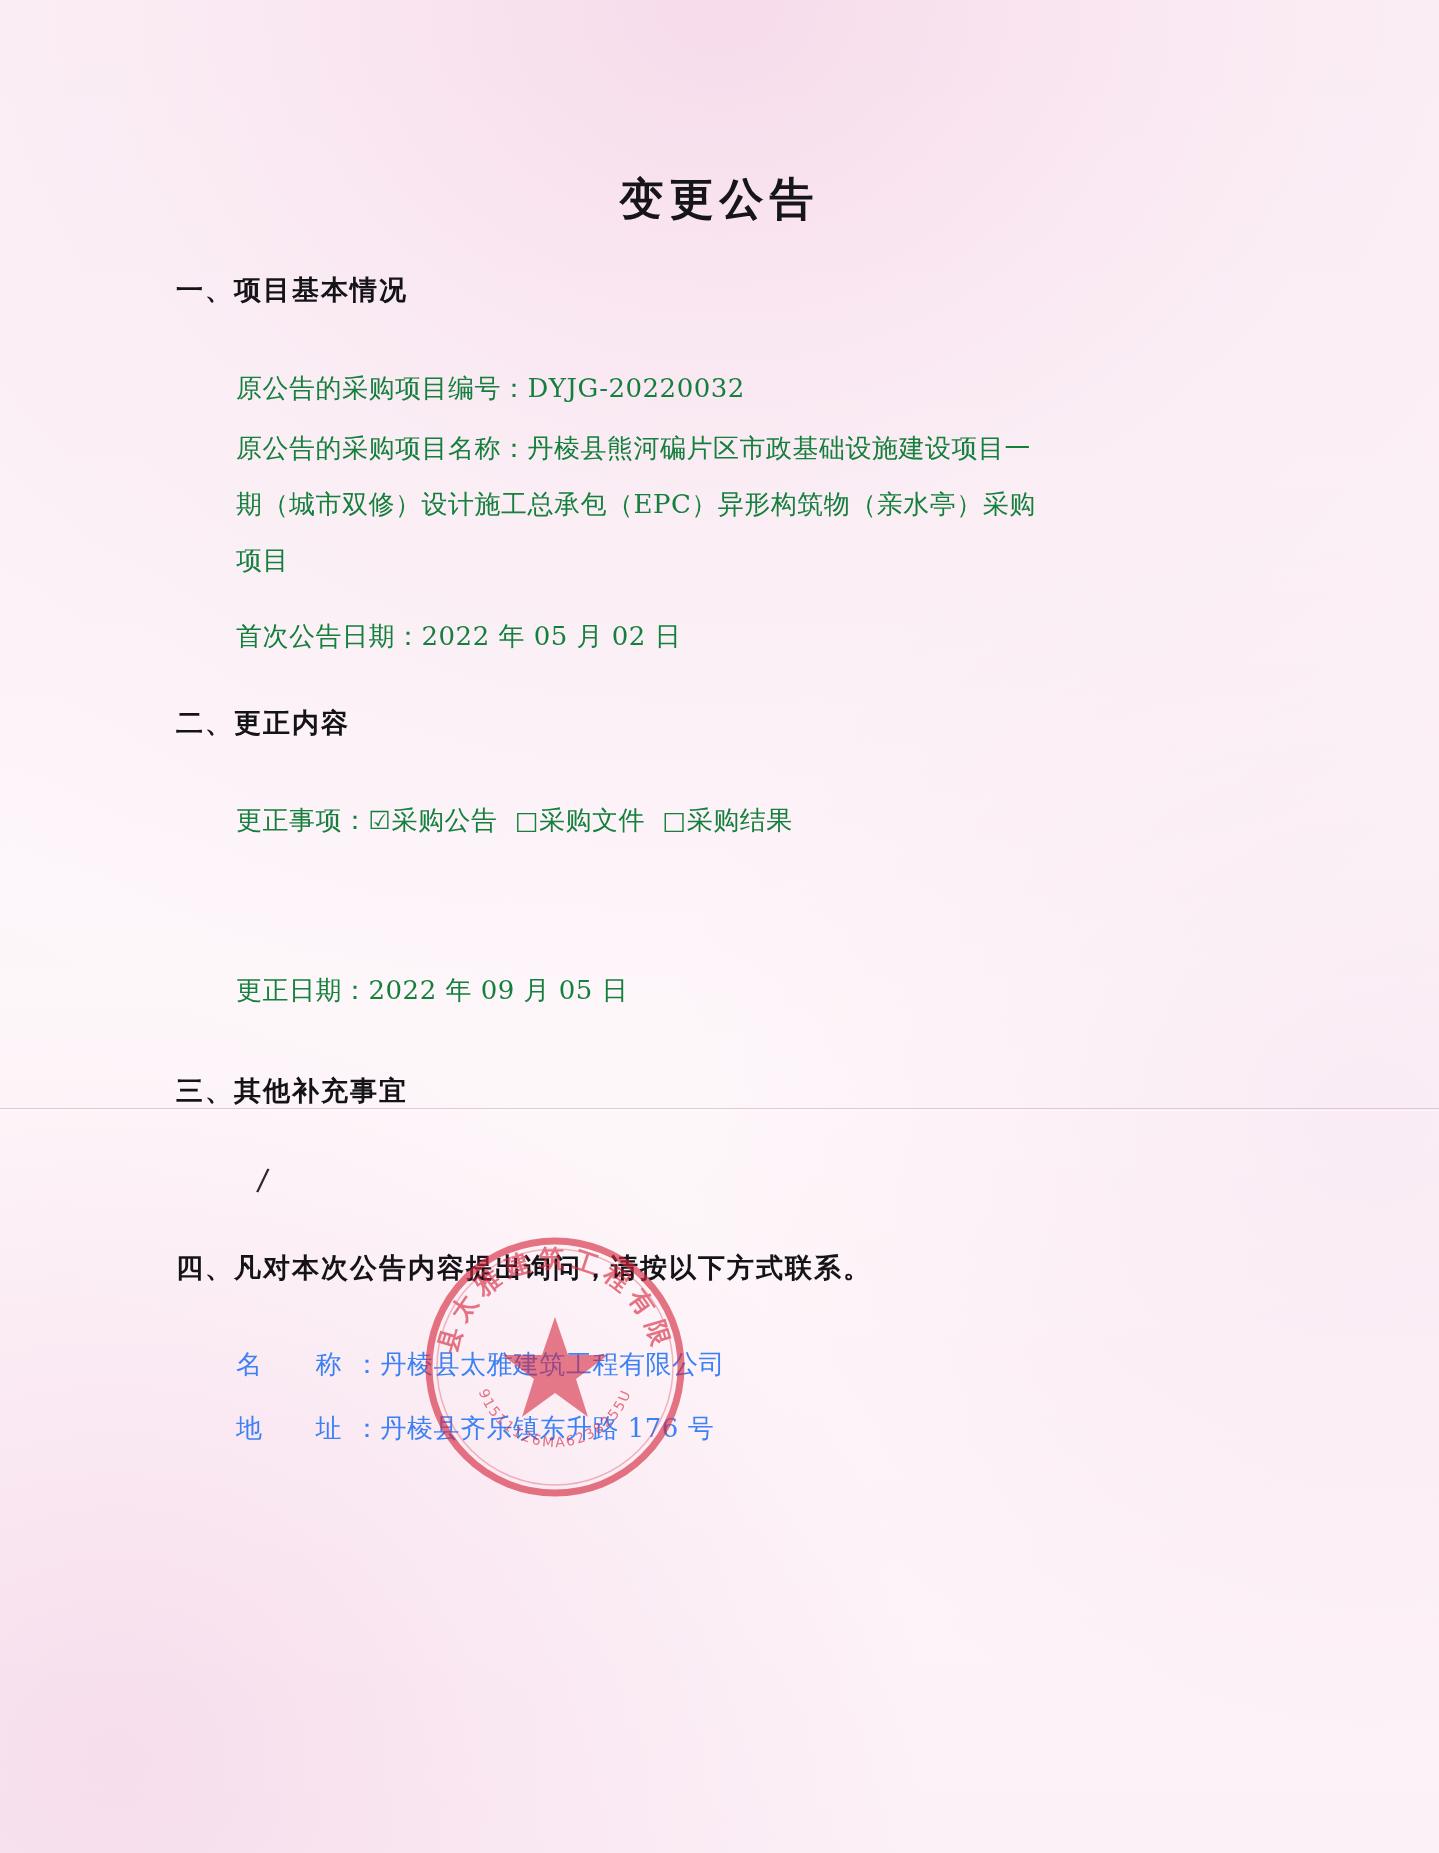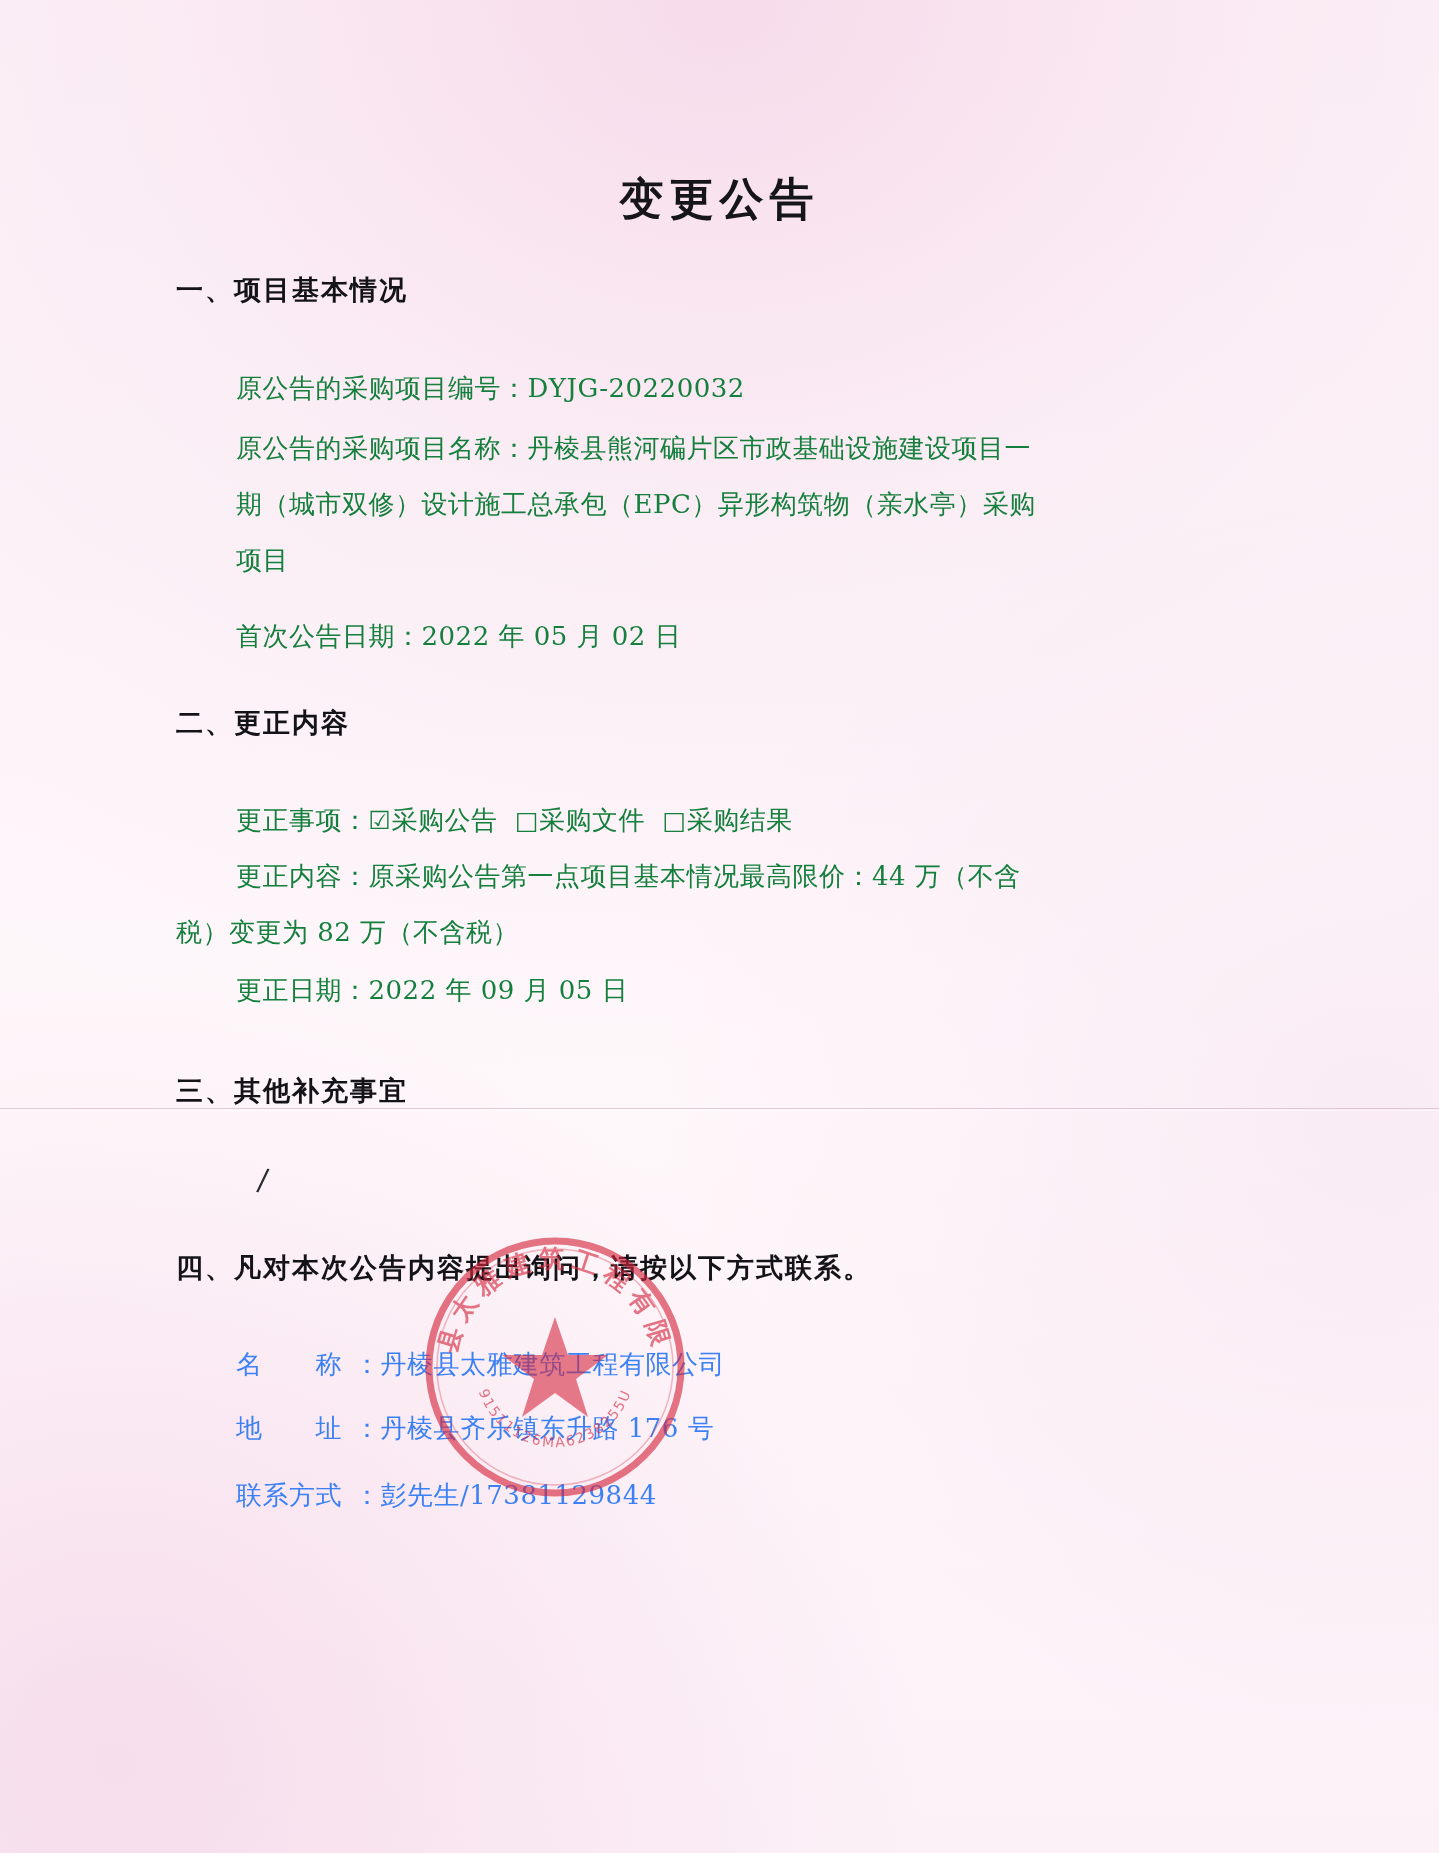--- a/index.html
+++ b/index.html
@@ -148,41 +148,37 @@
   <div class="para wrap" style="top:420px; left:236px; width:800px; text-indent:0;">原公告的采购项目名称：丹棱县熊河碥片区市政基础设施建设项目一期（城市双修）设计施工总承包（EPC）异形构筑物（亲水亭）采购项目</div>
 
   <div class="para" style="top:608px; left:236px;">首次公告日期：2022 年 05 月 02 日</div>
 
   <div class="section-heading" style="top:705px; left:176px;">二、更正内容</div>
 
   <div class="para checkbox-line" style="top:792px; left:236px;">
     <span>更正事项：</span><span class="cb">☑</span><span>采购公告</span>&nbsp;&nbsp;<span class="cb">□</span><span>采购文件</span>&nbsp;&nbsp;<span class="cb">□</span><span>采购结果</span>
   </div>
 
-  <div class="para wrap" style="top:848px; left:176px; width:862px; text-indent:60px;">更正内容：原采购公告第一点项目基本情况最高限价：44 万（不含税）变更为 82 万（不含税）</div>
 
   <div class="para" style="top:962px; left:236px;">更正日期：2022 年 09 月 05 日</div>
 
   <div class="section-heading" style="top:1073px; left:176px;">三、其他补充事宜</div>
 
   <div class="slash" style="top:1162px; left:258px;">/</div>
 
   <div class="section-heading" style="top:1250px; left:176px;">四、凡对本次公告内容提出询问，请按以下方式联系。</div>
 
   <div class="contact-row" style="top:1347px; left:236px;">
     <span class="label">名　　称</span>：<span>丹棱县太雅建筑工程有限公司</span>
   </div>
 
   <div class="contact-row" style="top:1411px; left:236px;">
     <span class="label">地　　址</span>：<span>丹棱县齐乐镇东升路 176 号</span>
   </div>
 
-  <div class="contact-row" style="top:1478px; left:236px;">
-    <span class="label">联系方式</span>：<span>彭先生/17381129844</span>
-  </div>
 
 </div>
 
 <div class="seal">
   <svg width="268" height="268" viewBox="0 0 268 268" xmlns="http://www.w3.org/2000/svg">
     <defs>
       <path id="sealArcTop" d="M 34,134 A 100,100 0 0 1 234,134"></path>
       <path id="sealArcBottom" d="M 54,134 A 80,80 0 0 0 214,134"></path>
     </defs>
     <circle cx="134" cy="134" r="126" fill="none" stroke="#d6243c" stroke-width="7"></circle>

